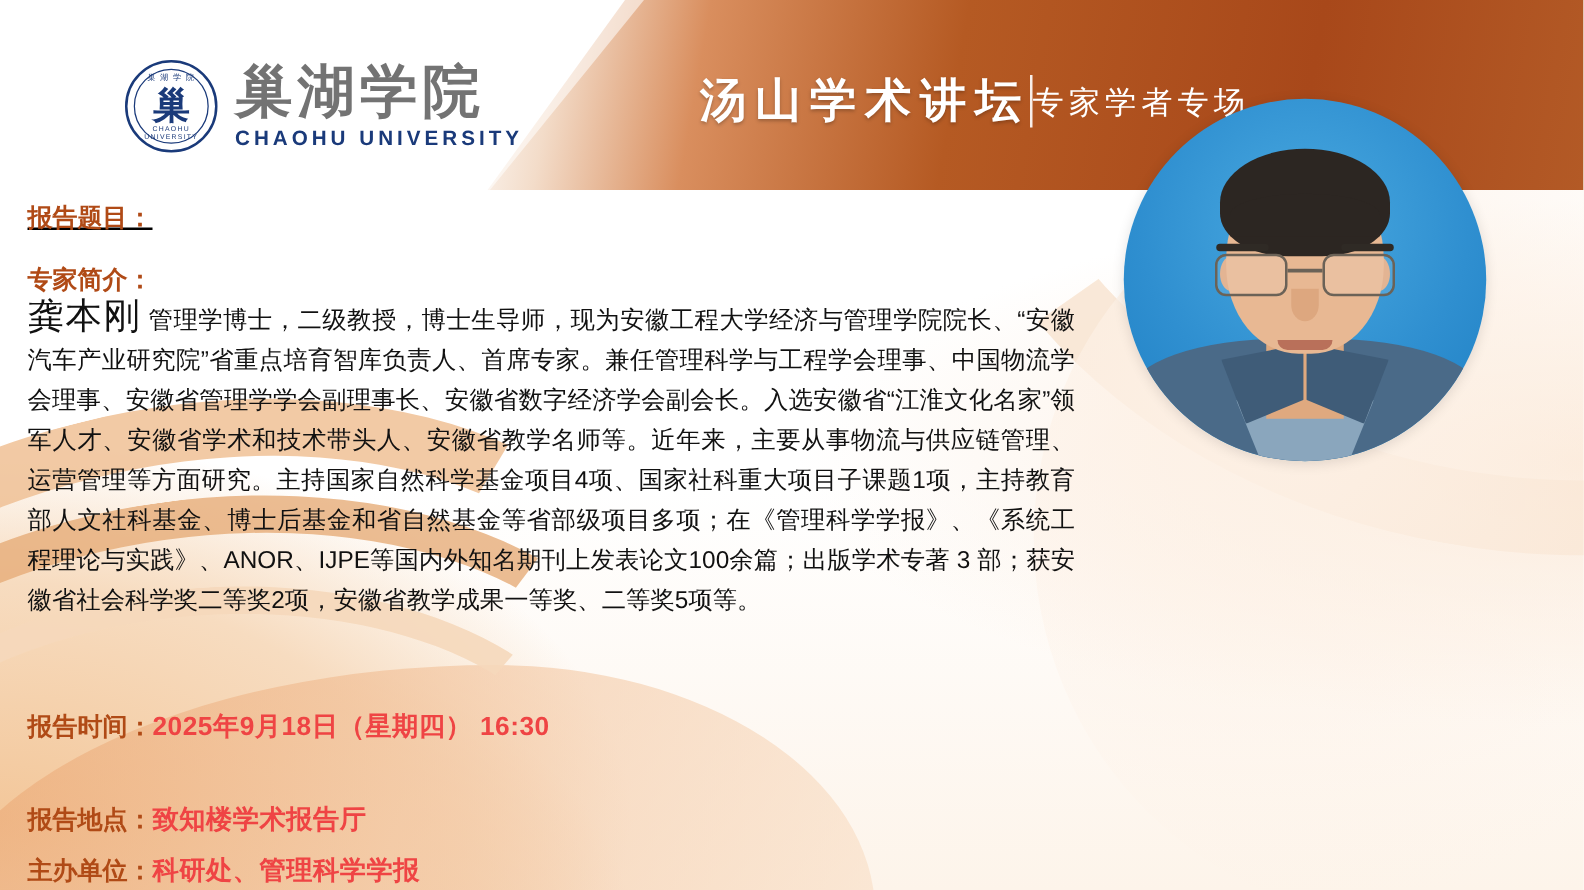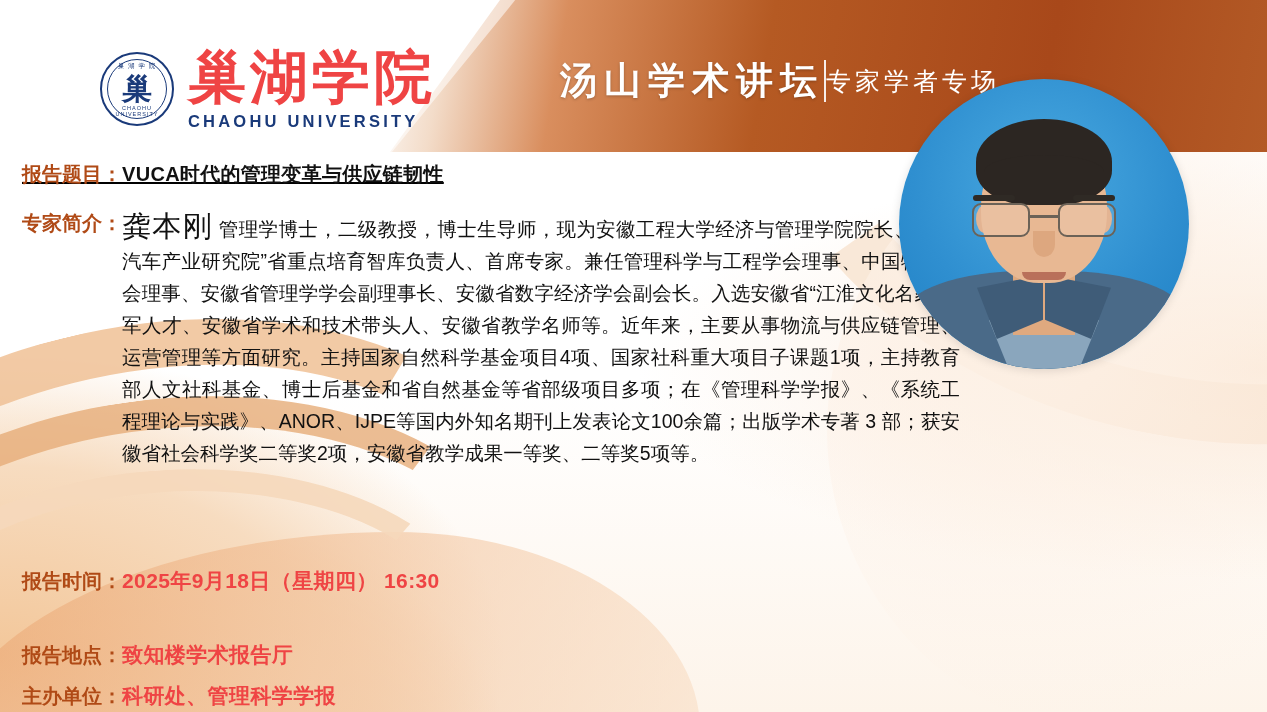--- a/index.html
+++ b/index.html
@@ -124,21 +124,21 @@
   }
   .logo-seal .ring-top, .logo-seal .ring-bottom {
     position:absolute; left:0; right:0; text-align:center;
     font-size:6.5px; color:#1a3a7a; letter-spacing:1px;
   }
   .logo-seal .ring-top { top:8px; }
   .logo-seal .ring-bottom { bottom:7px; font-size:5.5px; }
   .logo-text { line-height:1; }
   .logo-cn {
     font-family:"DejaVu Serif", serif;
-    font-size:58px; font-weight:700; color:#ef4444; letter-spacing:4px;
+    font-size:46px; font-weight:700; color:#737373; letter-spacing:4px;
   }
   .logo-en {
     margin-top:7px;
     font-size:16.5px; color:#1a3a7a; letter-spacing:3.2px; font-weight:600;
   }
   .header-title {
     position:absolute; left:560px; top:56px;
     display:flex; align-items:center; 
   }
   .header-title .main {
@@ -158,21 +158,21 @@
   .label {
     color:#b04a16; font-weight:700; font-size:20px;
     white-space:nowrap; flex:none;
   }
   .field-title {
     position:absolute; left:22px; top:9px; display:flex; align-items:baseline;text-decoration:underline;
   }
   .field-title .value {
     font-size:20px; font-weight:700; color:#111; letter-spacing:.3px;
   }
-  .field-bio { position:absolute; left:22px; top:58px; display:flex; }
+  .field-bio { position:absolute; left:22px; top:58px; display:flex;flex-direction:column; }
   .bio-body {
     width:838px;
     font-size:19.5px; line-height:32px; color:#111;
     text-align:justify;
   }
   .bio-body .name {
     font-size:29px; font-weight:400; letter-spacing:1px;
   }
   .field-time { position:absolute; left:22px; top:415px; display:flex; align-items:baseline; }
   .field-place { position:absolute; left:22px; top:473px; display:flex; align-items:baseline;margin-top:16px; }
@@ -289,21 +289,20 @@
       <div class="main">汤山学术讲坛</div>
       <div class="divider"></div>
       <div class="sub">专家学者专场</div>
     </div>
   </div>
 
   <div class="content">
 
     <div class="field-title">
       <span class="label">报告题目：</span>
-      <span class="value">VUCA时代的管理变革与供应链韧性</span>
     </div>
 
     <div class="field-bio">
       <span class="label">专家简介：</span>
       <div class="bio-body">
         <span class="name">龚本刚</span><span> 管理学博士，二级教授，博士生导师，现为安徽工程大学经济与管理学院院长、“安徽汽车产业研究院”省重点培育智库负责人、首席专家。兼任管理科学与工程学会理事、中国物流学会理事、安徽省管理学学会副理事长、安徽省数字经济学会副会长。入选安徽省“江淮文化名家”领军人才、安徽省学术和技术带头人、安徽省教学名师等。近年来，主要从事物流与供应链管理、运营管理等方面研究。主持国家自然科学基金项目4项、国家社科重大项目子课题1项，主持教育部人文社科基金、博士后基金和省自然基金等省部级项目多项；在《管理科学学报》、《系统工程理论与实践》、ANOR、IJPE等国内外知名期刊上发表论文100余篇；出版学术专著 3 部；获安徽省社会科学奖二等奖2项，安徽省教学成果一等奖、二等奖5项等。</span>
       </div>
     </div>
 
     <div class="field-time">

